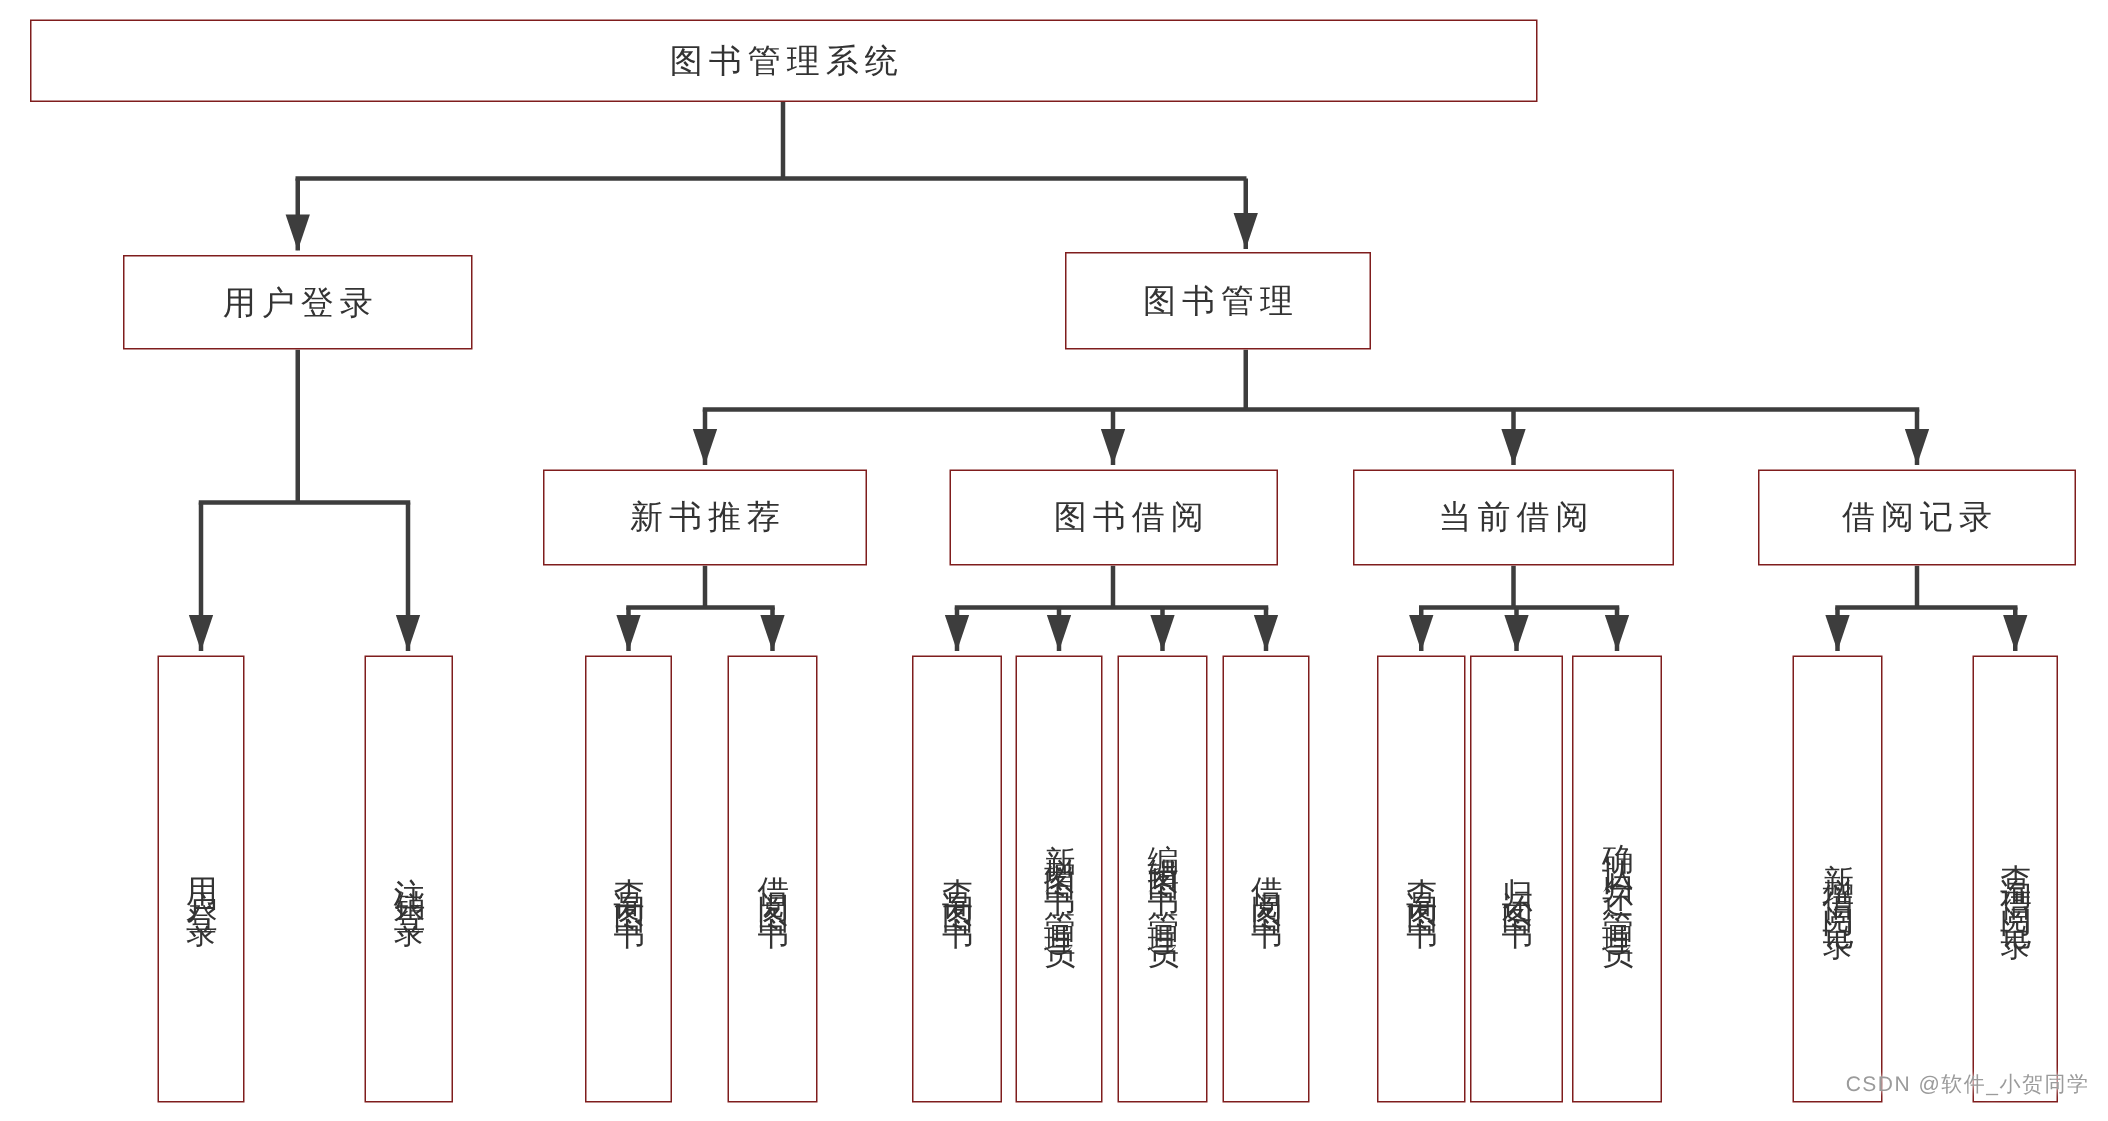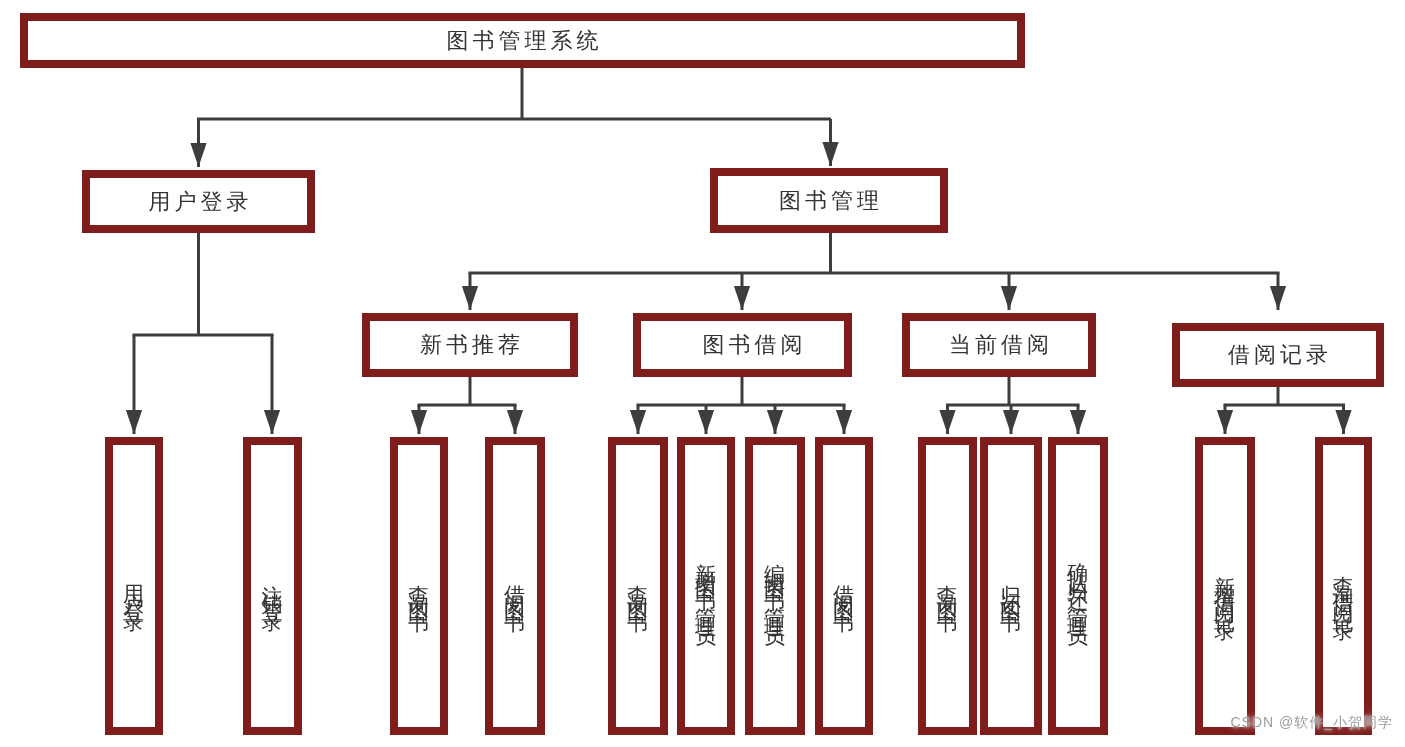--- a/index.html
+++ b/index.html
@@ -17,21 +17,21 @@
   }
   #edges {
     position: absolute;
     left: 0;
     top: 0;
     z-index: 1;
   }
   .box {
     position: absolute;
     box-sizing: border-box;
-    border: 8px solid #7f1d1d;
+    border: 1px solid #7f1d1d;
     background: #ffffff;
     display: flex;
     align-items: center;
     justify-content: center;
     color: #333333;
     z-index: 2;
   }
   .hlabel {
     font-size: 22px;
     letter-spacing: 4px;
@@ -53,25 +53,25 @@
     font-size: 14px;
     letter-spacing: 1px;
     color: #9b9b9b;
     z-index: 3;
     text-shadow: 0 0 3px rgba(255,255,255,0.95), 0 0 6px rgba(255,255,255,0.9);
     white-space: nowrap;
   }
   
   #node-root            { left: 20px;  top: 13px;  width: 1005px; height: 55px; }
   #node-user-login      { left: 82px;  top: 170px; width: 233px;  height: 63px; }
-  #node-book-mgmt       { left: 710px; top: 168px; width: 238px;  height: 65px; }
+  #node-book-mgmt       { left: 710px; top: 168px; width: 204px;  height: 65px; }
   #node-new-book-rec    { left: 362px; top: 313px; width: 216px;  height: 64px; }
   #node-book-borrow     { left: 633px; top: 313px; width: 219px;  height: 64px; padding-left: 20px; }
-  #node-current-borrow  { left: 902px; top: 313px; width: 194px;  height: 64px; }
-  #node-borrow-record   { left: 1172px;top: 313px; width: 212px;  height: 64px; margin-top: 10px; }
+  #node-current-borrow  { left: 902px; top: 313px; width: 214px;  height: 64px; }
+  #node-borrow-record   { left: 1172px;top: 313px; width: 212px;  height: 64px; }
   .vbox { top: 437px; height: 298px; }
   #leaf-user-login      { left: 105px;  width: 58px; }
   #leaf-logout          { left: 243px;  width: 59px; }
   #leaf-query-book-1    { left: 390px;  width: 58px; }
   #leaf-borrow-book-1   { left: 485px;  width: 60px; }
   #leaf-query-book-2    { left: 608px;  width: 60px; }
   #leaf-add-book        { left: 677px;  width: 58px; }
   #leaf-edit-book       { left: 745px;  width: 60px; }
   #leaf-borrow-book-2   { left: 815px;  width: 58px; }
   #leaf-query-book-3    { left: 918px;  width: 59px; }

